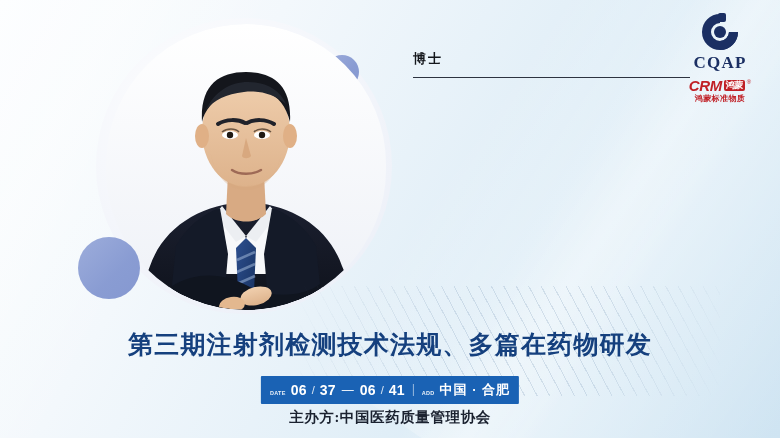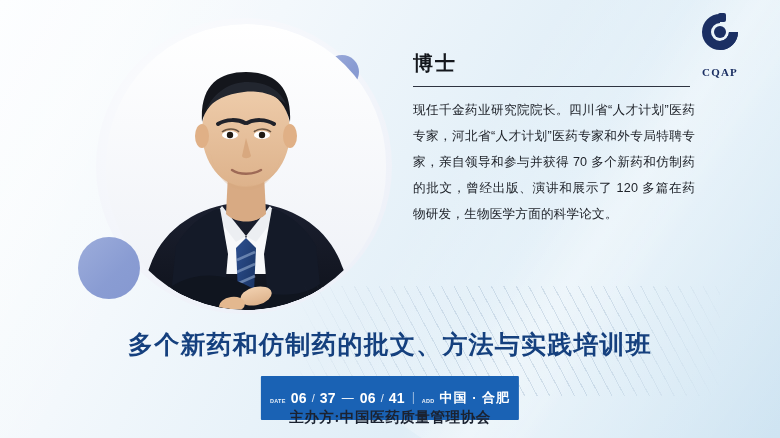--- a/index.html
+++ b/index.html
@@ -115,24 +115,24 @@
   
   #logo-block {
     position: absolute;
     right: 14px; top: 12px;
     width: 92px;
     text-align: center;
   }
   #cqap-mark { display: block; margin: 0 auto; }
   #cqap-text {
     font-family: "Liberation Serif", "DejaVu Serif", serif;
-    font-size: 11px;
+    font-size: 17px;
     letter-spacing: 1.2px;
     color: #1b2f63;
-    margin-top: 14px;
+    margin-top: 1px;
     font-weight: 700;
   }
   #crm-lockup {
     margin-top: 5px;
     display: flex;
     flex-direction: column;
     align-items: center;
     line-height: 1;
   }
   #crm-row {
@@ -184,21 +184,21 @@
   }
   #speaker-name {
     font-family: "Liberation Serif", "DejaVu Serif", serif;
     font-size: 29px;
     font-weight: 700;
     color: #14171c;
     letter-spacing: 2px;
   }
   #speaker-title {
     font-family: Liberation Mono, monospace;
-    font-size: 20px;
+    font-size: 13px;
     font-weight: 700;
     color: #14171c;
     letter-spacing: 2px;
   }
   #speaker-rule {
     margin-top: 9px;
     width: 277px;
     height: 1px;
     background: #2d3340;
   }
@@ -234,21 +234,21 @@
   #event-meta-bar {
     position: absolute;
     left: 50%;
     transform: translateX(-50%);
     top: 68px;
     background: #1a62b4;
     color: #ffffff;
     height: 20px;
     display: flex;
     align-items: center;
-    padding: 12px 9px;
+    padding: 4px 9px;
     gap: 5px;
     border-radius: 1px;
   }
   .meta-tag {
     font-size: 5.5px;
     letter-spacing: .3px;
     opacity: .9;
     text-transform: uppercase;
     font-weight: 700;
     align-self: flex-end;
@@ -385,32 +385,39 @@
 
   <div id="logo-block">
     <svg id="cqap-mark" width="40" height="40" viewBox="0 0 40 40">
       <path d="M20 2 A18 18 0 1 0 38 20 L29 20 A9 9 0 1 1 20 11 Z" fill="#1b2f63"></path>
       <path d="M20 38 A18 18 0 0 0 38 20 L29 20 A9 9 0 0 1 20 29 Z" fill="#1b2f63"></path>
       <circle cx="20" cy="20" r="6" fill="#1b2f63"></circle>
       <rect x="18" y="1" width="8" height="9" rx="2" fill="#1b2f63"></rect>
     </svg>
     <div id="cqap-text">CQAP</div>
 
+    <div id="crm-lockup">
+      <div id="crm-row">
+        <span id="crm-word">CRM</span>
+        <span id="crm-badge">鸿蒙</span>
+        <span id="crm-reg">®</span>
+      </div>
+      <div id="crm-sub">鸿蒙标准物质</div>
+    </div>
   </div>
 
   <div id="speaker">
     <div id="name-row">
       <span id="speaker-title">博士</span>
     </div>
     <div id="speaker-rule"></div>
-    <div id="speaker-bio">现任千金药业研究院院长。四川省“人才计划”医药专家，河北省“人才计划”医药专家和外专局特聘专家，亲自领导和参与并获得 70 多个新药和仿制药的批文，曾经出版、演讲和展示了 120 多篇在药物研发，生物医学方面的科学论文。</div>
   </div>
 
   <div id="event-block">
-    <div id="event-title">多个新药和仿制药的批文、方法与实践培训班</div>
+    <div id="event-title">第三期注射剂检测技术法规、多篇在药物研发</div>
 
     <div id="event-meta-bar">
       <span class="meta-tag">Date</span>
       <span class="meta-strong">06</span>
       <span class="meta-slash">/</span>
       <span class="meta-strong">37</span>
       <span class="meta-dash">—</span>
       <span class="meta-strong">06</span>
       <span class="meta-slash">/</span>
       <span class="meta-strong">41</span>

